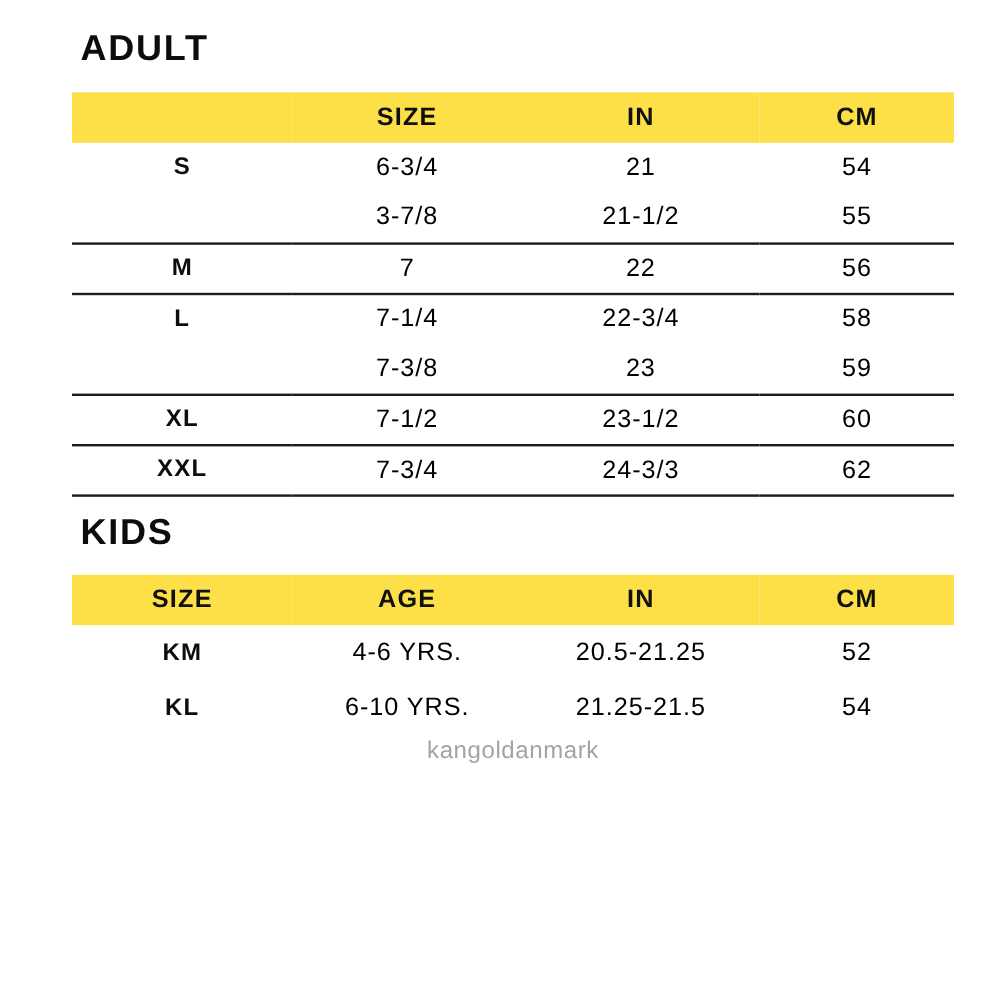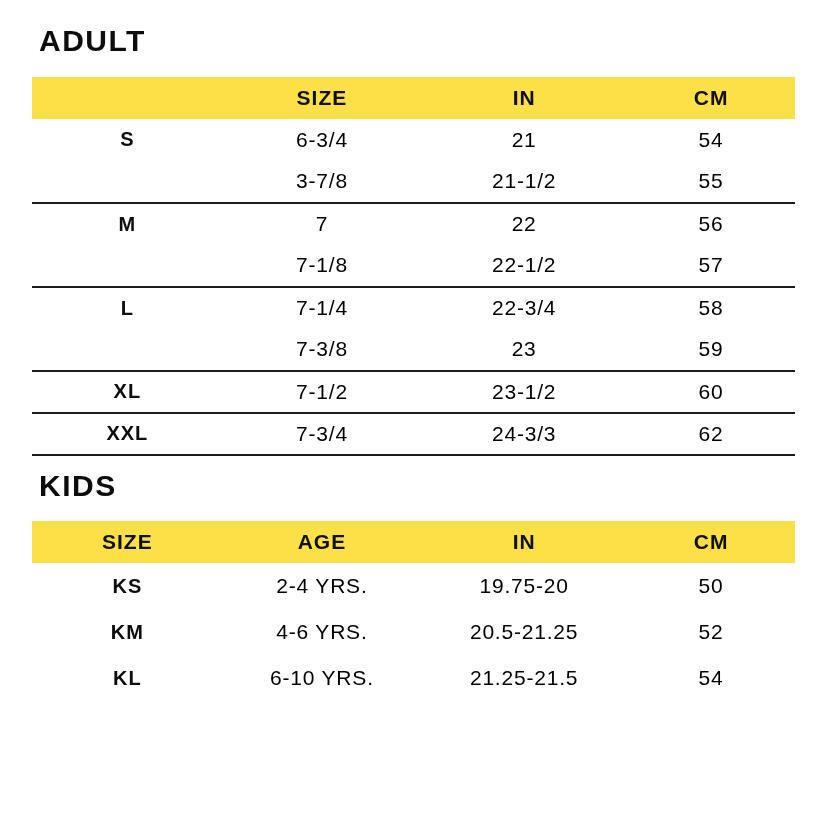--- a/index.html
+++ b/index.html
@@ -4,21 +4,21 @@
 <style>
   * { box-sizing: border-box; }
   html, body { margin: 0; padding: 0; }
   body {
     width: 838px;
     height: 838px;
     background: #ffffff;
     font-family: "Liberation Sans", sans-serif;
     overflow: hidden;
   }
-  .page { padding: 25px 43px 0 32px; }
+  .page { padding: 25px 43px 0 60px; }
 
   .section-title {
     font-size: 30px;
     font-weight: 800;
     letter-spacing: 1.5px;
     color: #0d0d0d;
     margin: 0 0 20px 7px;
     line-height: 1.05;
   }
   .section-title.kids { margin-top: 14px; }
@@ -110,26 +110,20 @@
       </tr>
     </tbody>
 
     <tbody class="group">
       <tr>
         <td class="lbl">M</td>
         <td>7</td>
         <td>22</td>
         <td>56</td>
       </tr>
-      <tr>
-        <td class="lbl"></td>
-        <td>7-1/8</td>
-        <td>22-1/2</td>
-        <td>57</td>
-      </tr>
     </tbody>
 
     <tbody class="group">
       <tr>
         <td class="lbl">L</td>
         <td>7-1/4</td>
         <td>22-3/4</td>
         <td>58</td>
       </tr>
       <tr>
@@ -171,34 +165,29 @@
     <thead>
       <tr>
         <th>SIZE</th>
         <th>AGE</th>
         <th>IN</th>
         <th>CM</th>
       </tr>
     </thead>
     <tbody>
       <tr>
-        <td class="lbl">KS</td>
-        <td>2-4 YRS.</td>
-        <td>19.75-20</td>
-        <td>50</td>
-      </tr>
-      <tr>
         <td class="lbl">KM</td>
         <td>4-6 YRS.</td>
         <td>20.5-21.25</td>
         <td>52</td>
       </tr>
       <tr>
         <td class="lbl">KL</td>
         <td>6-10 YRS.</td>
         <td>21.25-21.5</td>
         <td>54</td>
       </tr>
     </tbody>
   </table>
 
+  <div class="watermark">kangoldanmark</div>
 
 </div>
 
 </body></html>

